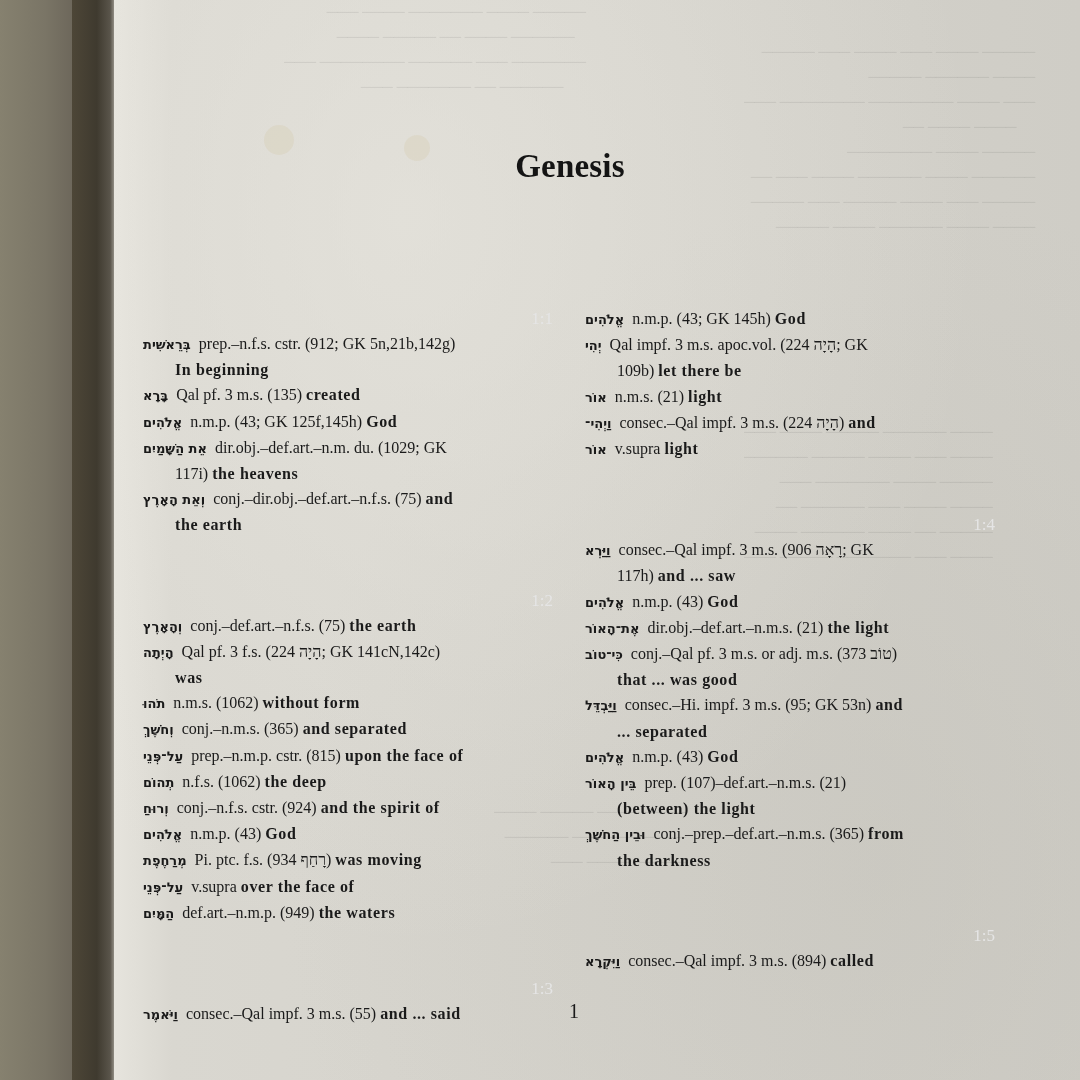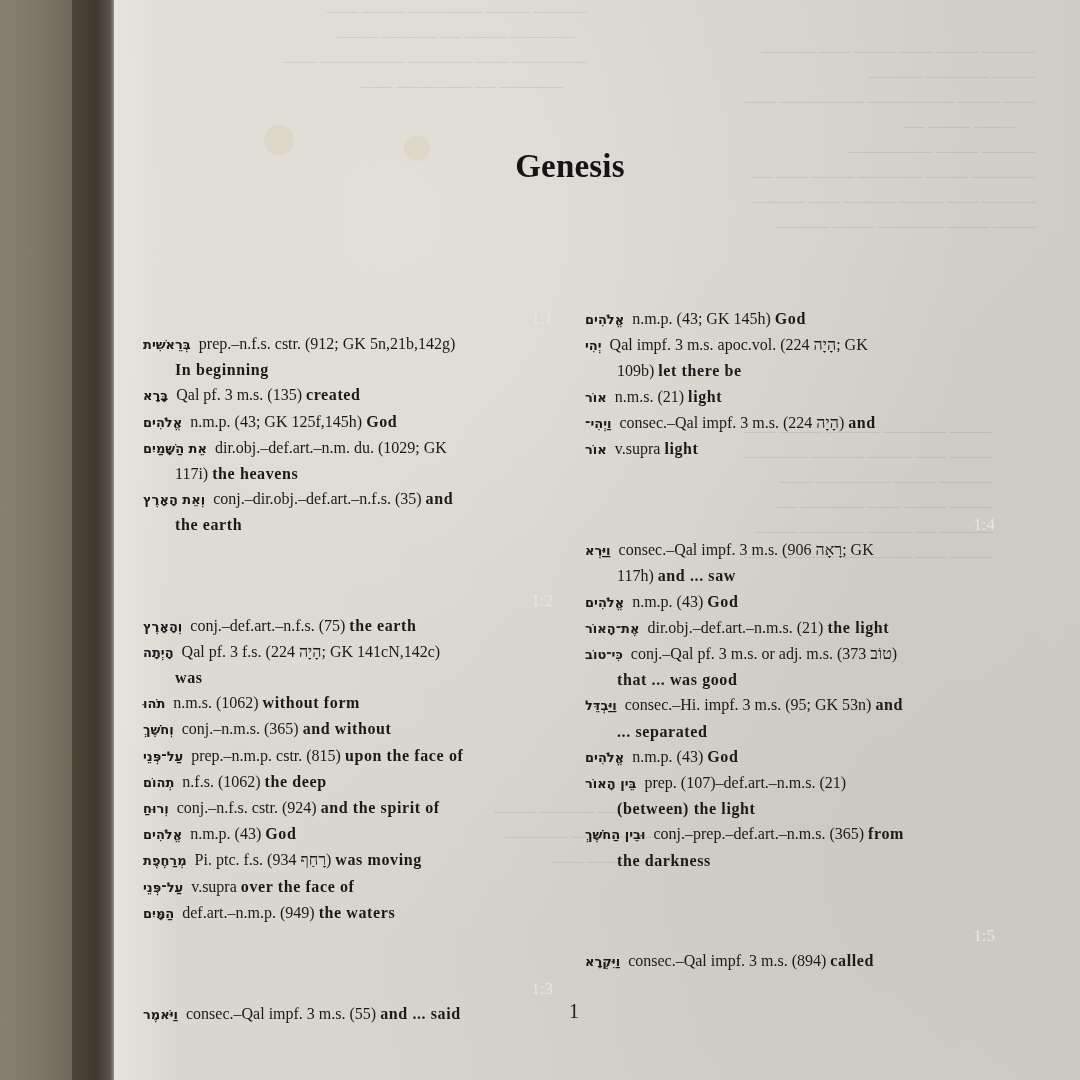--- a/index.html
+++ b/index.html
@@ -91,30 +91,30 @@
 <div class="title">Genesis</div>
 
 <div class="col left" id="leftCol">
     <div class="verse-label">1:1</div>
     <div class="entry"><span class="heb">בְּרֵאשִׁית</span> <span class="parse">prep.–n.f.s. cstr. (912; GK 5n,21b,142g)</span></div>
     <div class="entry cont"><span class="gloss">In beginning</span></div>
     <div class="entry"><span class="heb">בָּרָא</span> <span class="parse">Qal pf. 3 m.s. (135)</span> <span class="gloss">created</span></div>
     <div class="entry"><span class="heb">אֱלֹהִים</span> <span class="parse">n.m.p. (43; GK 125f,145h)</span> <span class="gloss">God</span></div>
     <div class="entry"><span class="heb">אֵת הַשָּׁמַיִם</span> <span class="parse">dir.obj.–def.art.–n.m. du. (1029; GK</span></div>
     <div class="entry cont"><span class="parse">117i)</span> <span class="gloss">the heavens</span></div>
-    <div class="entry"><span class="heb">וְאֵת הָאָרֶץ</span> <span class="parse">conj.–dir.obj.–def.art.–n.f.s. (35)</span> <span class="gloss">and</span></div>
+    <div class="entry"><span class="heb">וְאֵת הָאָרֶץ</span> <span class="parse">conj.–dir.obj.–def.art.–n.f.s. (75)</span> <span class="gloss">and</span></div>
     <div class="entry cont"><span class="gloss">the earth</span></div>
     <div class="gap"></div>
     <div class="gap"></div>
     <div class="verse-label">1:2</div>
     <div class="entry"><span class="heb">וְהָאָרֶץ</span> <span class="parse">conj.–def.art.–n.f.s. (75)</span> <span class="gloss">the earth</span></div>
     <div class="entry"><span class="heb">הָיְתָה</span> <span class="parse">Qal pf. 3 f.s. (הָיָה 224; GK 141cN,142c)</span></div>
     <div class="entry cont"><span class="gloss">was</span></div>
     <div class="entry"><span class="heb">תֹהוּ</span> <span class="parse">n.m.s. (1062)</span> <span class="gloss">without form</span></div>
-    <div class="entry"><span class="heb">וְחֹשֶׁךְ</span> <span class="parse">conj.–n.m.s. (365)</span> <span class="gloss">and without</span></div>
+    <div class="entry"><span class="heb">וְחֹשֶׁךְ</span> <span class="parse">conj.–n.m.s. (365)</span> <span class="gloss">and separated</span></div>
     <div class="entry"><span class="heb">עַל־פְּנֵי</span> <span class="parse">prep.–n.m.p. cstr. (815)</span> <span class="gloss">upon the face of</span></div>
     <div class="entry"><span class="heb">תְהוֹם</span> <span class="parse">n.f.s. (1062)</span> <span class="gloss">the deep</span></div>
     <div class="entry"><span class="heb">וְרוּחַ</span> <span class="parse">conj.–n.f.s. cstr. (924)</span> <span class="gloss">and the spirit of</span></div>
     <div class="entry"><span class="heb">אֱלֹהִים</span> <span class="parse">n.m.p. (43)</span> <span class="gloss">God</span></div>
     <div class="entry"><span class="heb">מְרַחֶפֶת</span> <span class="parse">Pi. ptc. f.s. (רָחַף 934)</span> <span class="gloss">was moving</span></div>
     <div class="entry"><span class="heb">עַל־פְּנֵי</span> <span class="parse">v.supra</span> <span class="gloss">over the face of</span></div>
     <div class="entry"><span class="heb">הַמָּיִם</span> <span class="parse">def.art.–n.m.p. (949)</span> <span class="gloss">the waters</span></div>
     <div class="gap"></div>
     <div class="gap"></div>
     <div class="verse-label">1:3</div>

